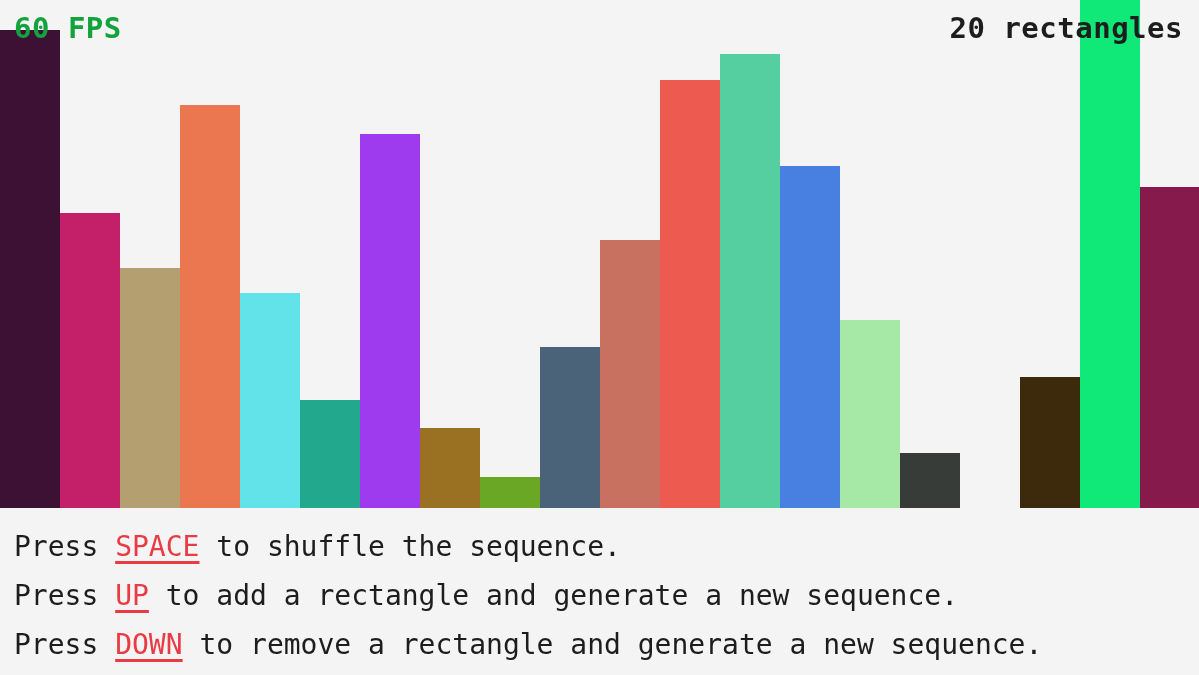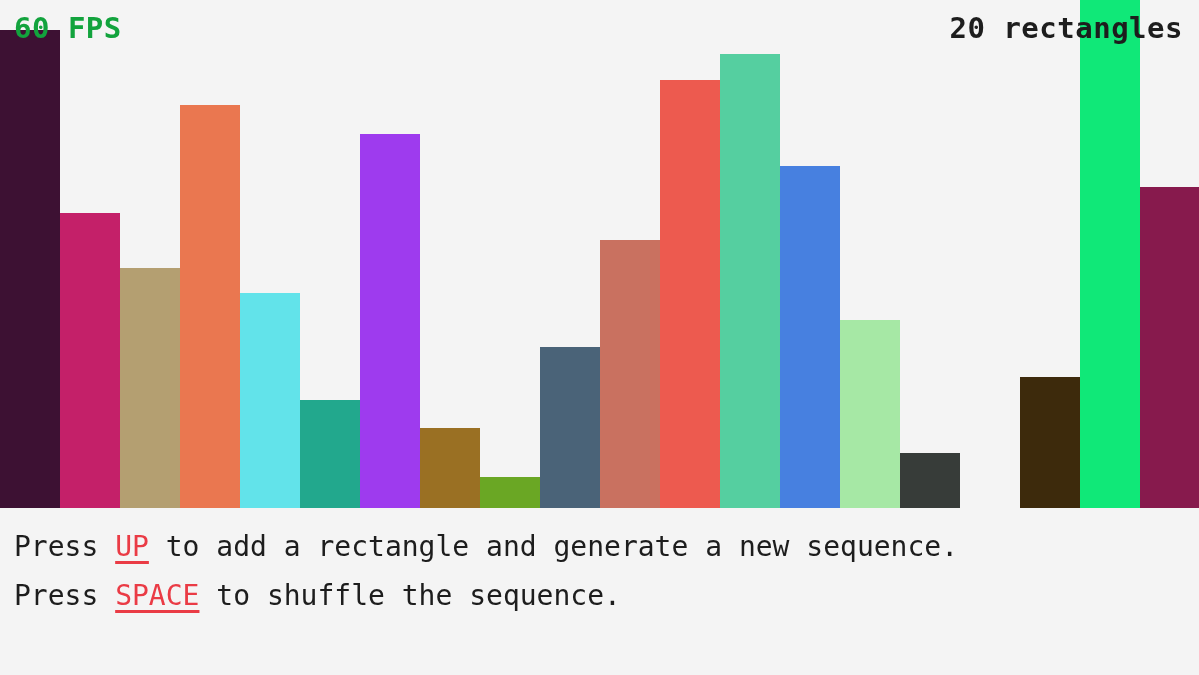--- a/index.html
+++ b/index.html
@@ -100,17 +100,18 @@
       <div class="bar" style="left: 900px; width: 60px; height: 55px; background: rgb(55, 60, 57);"></div>
       <div class="bar" style="left: 1020px; width: 60px; height: 131px; background: rgb(61, 42, 12);"></div>
       <div class="bar" style="left: 1080px; width: 60px; height: 508px; background: rgb(16, 232, 120);"></div>
       <div class="bar" style="left: 1140px; width: 60px; height: 321px; background: rgb(135, 26, 77);"></div>
     </div>
 
   <div class="hud" id="fps-label">60 FPS</div>
   <div class="hud" id="count-label">20 rectangles</div>
 
   <div id="instructions">
+      <div class="instruction-line"><span>Press </span><span class="key">SPACE</span><span> to shuffle the sequence.</span></div>
       <div class="instruction-line"><span>Press </span><span class="key">UP</span><span> to add a rectangle and generate a new sequence.</span></div>
-      <div class="instruction-line"><span>Press </span><span class="key">SPACE</span><span> to shuffle the sequence.</span></div>
+      <div class="instruction-line"><span>Press </span><span class="key">DOWN</span><span> to remove a rectangle and generate a new sequence.</span></div>
     </div>
 
 </div>
 
 </body></html>

